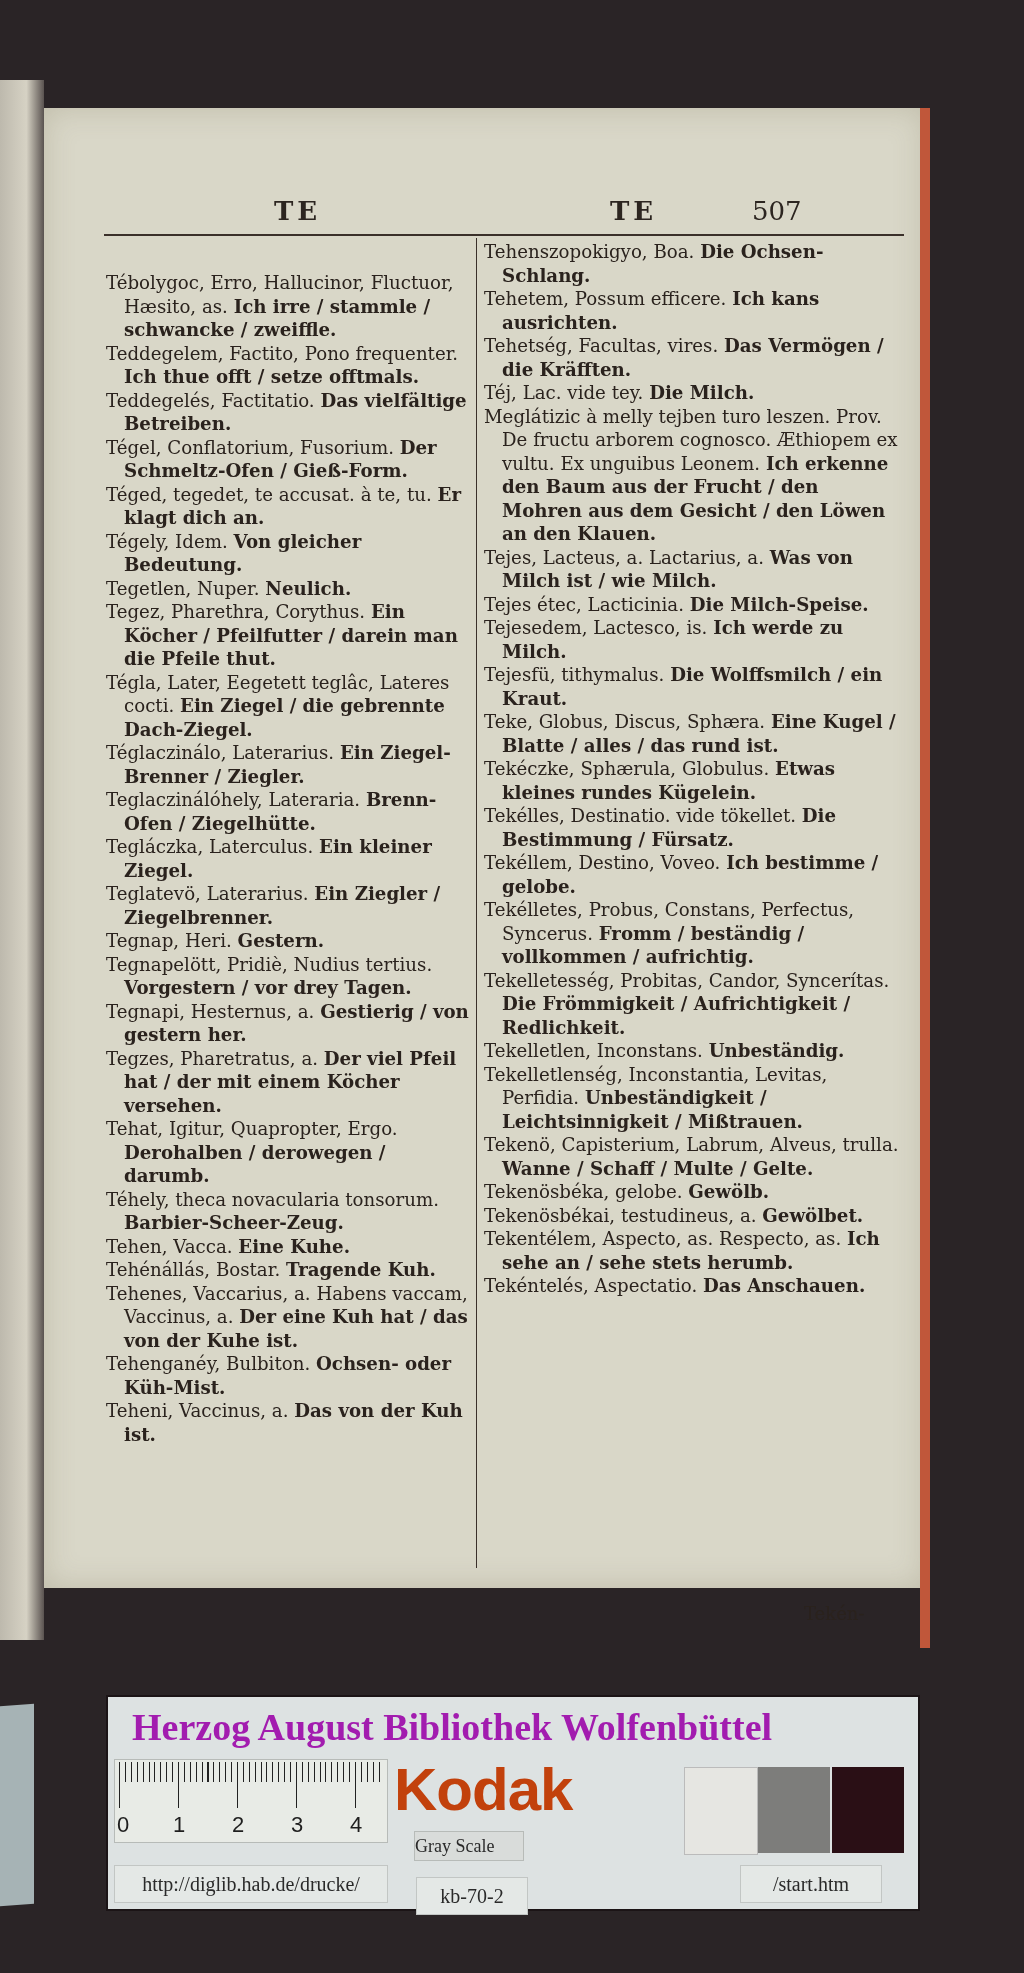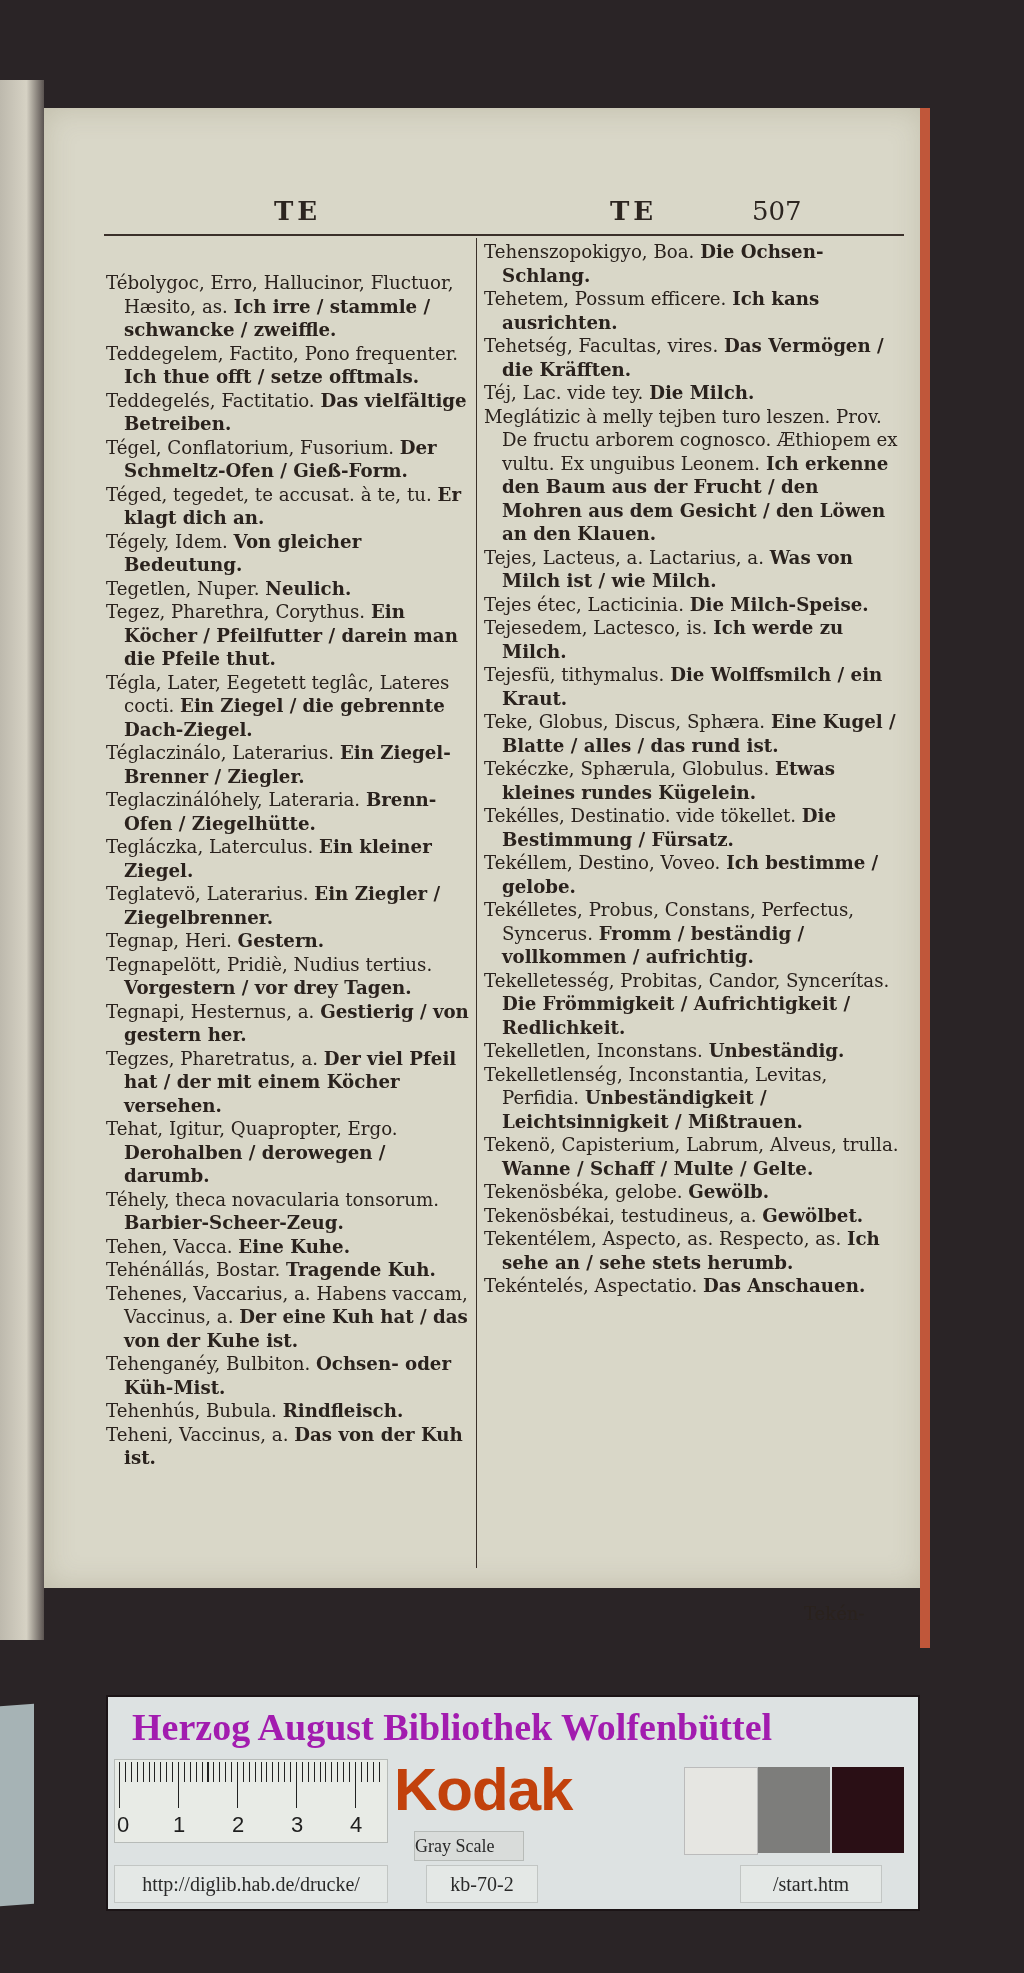--- a/index.html
+++ b/index.html
@@ -70,21 +70,21 @@
   }
   .swatch { position: absolute; top: 70px; height: 86px; }
   .sw-white { left: 576px; width: 72px; background: #e6e6e2; border: 1px solid #bbb; }
   .sw-gray { left: 650px; width: 72px; background: #7d7d7b; }
   .sw-black { left: 724px; width: 72px; background: #2a0f15; }
   .url-box {
     position: absolute; top: 168px; height: 36px; background: #e4e8e6; border: 1px solid #c2c6c4;
     font-family: "Liberation Serif", serif; font-size: 20px; line-height: 36px; text-align: center; color: #2a2a2a;
   }
   .url-left { left: 6px; width: 272px; }
-  .url-mid { left: 318px; width: 110px; }
+  .url-mid { left: 308px; width: 110px; margin-top: 12px; }
   .url-right { left: 632px; width: 140px; }
 </style>
 </head>
 <body>
 
 <div class="bg-left-edge"></div>
 <div class="spine-tag"></div>
 
 <div class="page">
   <div class="header">
@@ -112,21 +112,20 @@
       <p class="entry"><span class="hw">Tegnap, Heri.</span> <span class="de">Gestern.</span></p>
       <p class="entry"><span class="hw">Tegnapelött, Pridiè, Nudius tertius.</span> <span class="de">Vorgestern / vor drey Tagen.</span></p>
       <p class="entry"><span class="hw">Tegnapi, Hesternus, a.</span> <span class="de">Gestierig / von gestern her.</span></p>
       <p class="entry"><span class="hw">Tegzes, Pharetratus, a.</span> <span class="de">Der viel Pfeil hat / der mit einem Köcher versehen.</span></p>
       <p class="entry"><span class="hw">Tehat, Igitur, Quapropter, Ergo.</span> <span class="de">Derohalben / derowegen / darumb.</span></p>
       <p class="entry"><span class="hw">Téhely, theca novacularia tonsorum.</span> <span class="de">Barbier-Scheer-Zeug.</span></p>
       <p class="entry"><span class="hw">Tehen, Vacca.</span> <span class="de">Eine Kuhe.</span></p>
       <p class="entry"><span class="hw">Tehénállás, Bostar.</span> <span class="de">Tragende Kuh.</span></p>
       <p class="entry"><span class="hw">Tehenes, Vaccarius, a. Habens vaccam, Vaccinus, a.</span> <span class="de">Der eine Kuh hat / das von der Kuhe ist.</span></p>
       <p class="entry"><span class="hw">Tehenganéy, Bulbiton.</span> <span class="de">Ochsen- oder Küh-Mist.</span></p>
-      <p class="entry"><span class="hw">Tehenhús, Bubula.</span> <span class="de">Rindfleisch.</span></p>
       <p class="entry"><span class="hw">Teheni, Vaccinus, a.</span> <span class="de">Das von der Kuh ist.</span></p>
     </div>
   <div class="column col-right" id="col-right">
       <p class="entry"><span class="hw">Tehenszopokigyo, Boa.</span> <span class="de">Die Ochsen-Schlang.</span></p>
       <p class="entry"><span class="hw">Tehetem, Possum efficere.</span> <span class="de">Ich kans ausrichten.</span></p>
       <p class="entry"><span class="hw">Tehetség, Facultas, vires.</span> <span class="de">Das Vermögen / die Kräfften.</span></p>
       <p class="entry"><span class="hw">Téj, Lac. vide tey.</span> <span class="de">Die Milch.</span></p>
       <p class="entry"><span class="hw">Meglátizic à melly tejben turo leszen. Prov. De fructu arborem cognosco. Æthiopem ex vultu. Ex unguibus Leonem.</span> <span class="de">Ich erkenne den Baum aus der Frucht / den Mohren aus dem Gesicht / den Löwen an den Klauen.</span></p>
       <p class="entry"><span class="hw">Tejes, Lacteus, a. Lactarius, a.</span> <span class="de">Was von Milch ist / wie Milch.</span></p>
       <p class="entry"><span class="hw">Tejes étec, Lacticinia.</span> <span class="de">Die Milch-Speise.</span></p>

